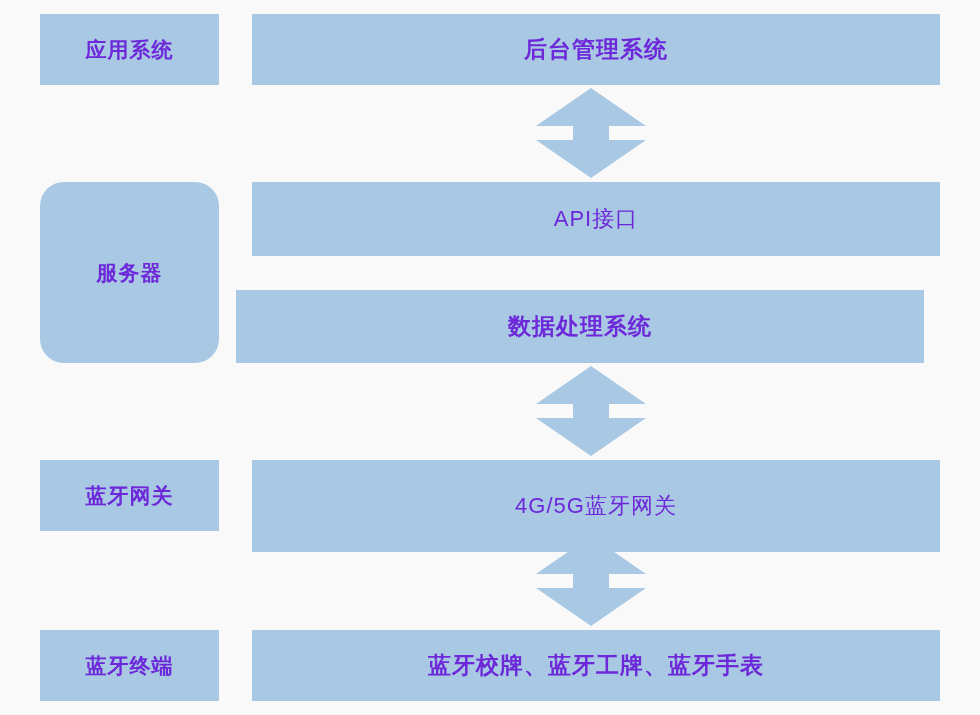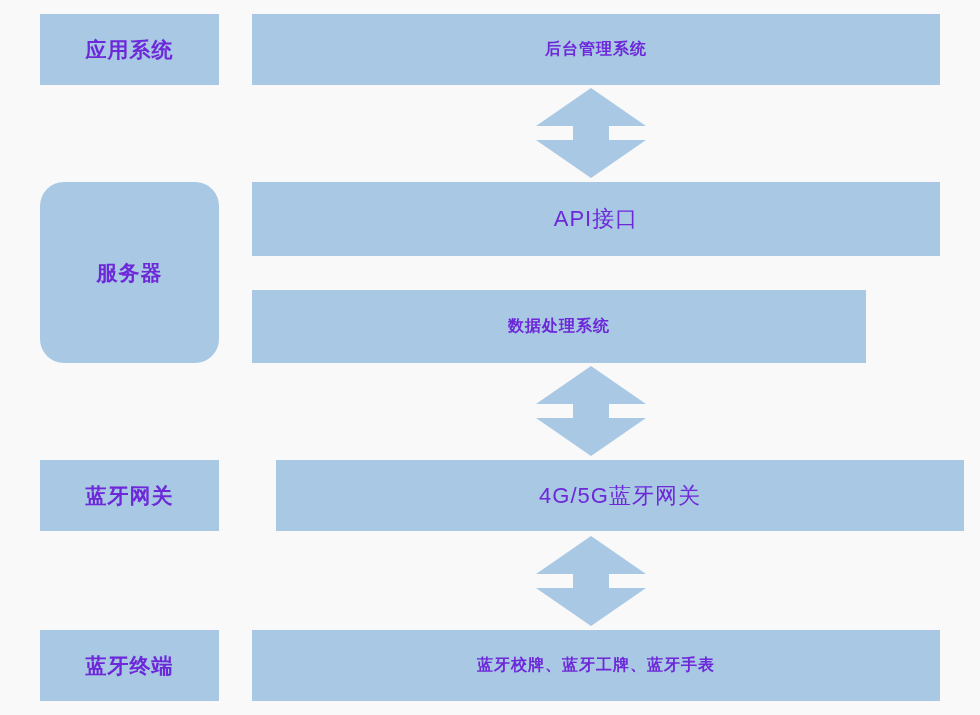--- a/index.html
+++ b/index.html
@@ -26,38 +26,38 @@
     align-items: center;
     justify-content: center;
     box-sizing: border-box;
     letter-spacing: 1px;
   }
   .box-label {
     font-size: 21px;
     font-weight: bold;
   }
   .box-main {
-    font-size: 16px;
+    font-size: 23px;
     font-weight: bold;
   }
   .box-main.plain {
     font-weight: normal;
     font-size: 22px;
   }
   
   #lbl-app      { left: 40px;  top: 14px;  width: 179px; height: 71px;  }
   #lbl-server   { left: 40px;  top: 182px; width: 179px; height: 181px; border-radius: 24px; }
   #lbl-gateway  { left: 40px;  top: 460px; width: 179px; height: 71px;  }
   #lbl-terminal { left: 40px;  top: 630px; width: 179px; height: 71px;  }
 
   
   #box-admin    { left: 252px; top: 14px;  width: 688px; height: 71px;  }
   #box-api      { left: 252px; top: 182px; width: 688px; height: 74px;  }
-  #box-data     { left: 252px; top: 290px; width: 614px; height: 73px;  }
-  #box-gateway  { left: 252px; top: 460px; width: 688px; height: 71px; margin-left: 24px;  }
+  #box-data     { left: 236px; top: 290px; width: 688px; height: 73px;  }
+  #box-gateway  { left: 252px; top: 460px; width: 688px; height: 92px;  }
   #box-terminal { left: 252px; top: 630px; width: 688px; height: 71px;  }
 
   
   .arrow {
     position: absolute;
     width: 110px;
     height: 90px;
     left: 536px;
   }
   .arrow svg { display: block; width: 110px; height: 90px; }

